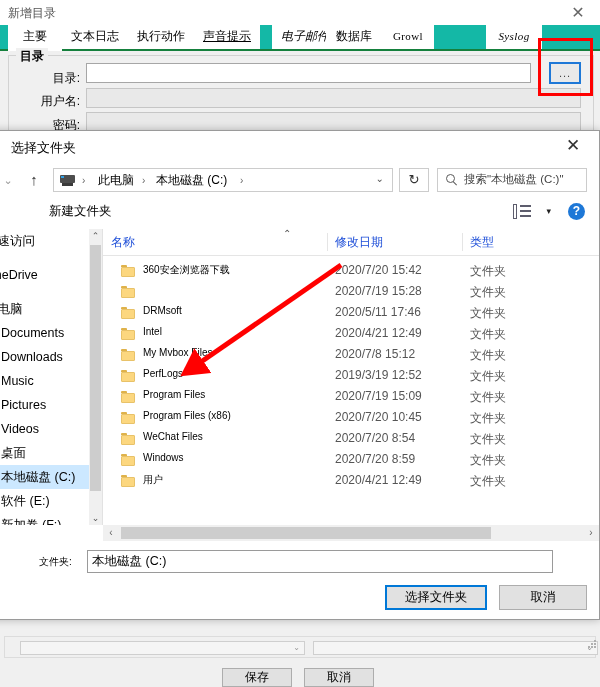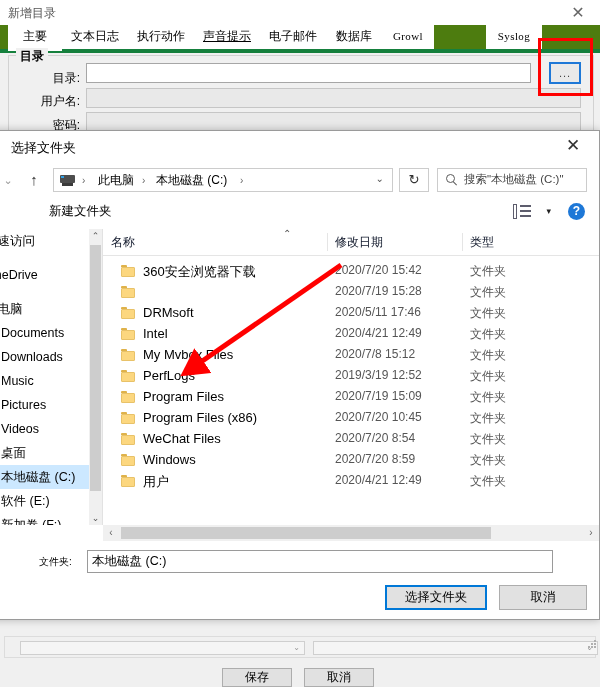--- a/index.html
+++ b/index.html
@@ -13,22 +13,22 @@
 
   
   #bg-window{position:absolute;left:0;top:0;width:600px;height:687px;background:#f0f0f0;}
 
   .bg-titlebar{position:absolute;left:0;top:0;width:600px;height:25px;background:#ffffff;}
   .bg-title-text{position:absolute;left:8px;top:5px;font-size:12px;color:#555;}
   .bg-close{position:absolute;right:12px;top:3px;width:20px;height:20px;line-height:20px;
     text-align:center;font-size:16px;color:#666;cursor:default;}
 
   
-  .tabstrip{position:absolute;left:0;top:25px;width:600px;height:24px;background:#4d7c0f;
-    border-bottom:4px solid #15803d;}
+  .tabstrip{position:absolute;left:0;top:25px;width:600px;height:24px;background:#14b8a6;
+    border-bottom:2px solid #15803d;}
   .tab{position:absolute;top:0;height:24px;line-height:23px;text-align:center;
     font-size:12px;color:#000;background:#ffffff;cursor:default;white-space:nowrap;}
   .tab.sel{background:#ffffff;border-bottom:2px solid #ffffff;font-weight:normal;}
   .tab.mono{font-family:"Liberation Serif","DejaVu Serif",serif;font-size:11px;letter-spacing:.4px;}
 
   
   .groupbox{position:absolute;left:8px;top:55px;width:584px;height:105px;
     border:1px solid #d2d2d2;background:#f0f0f0;}
   .group-legend{position:absolute;left:16px;top:48px;background:#f0f0f0;padding:0 4px;
     font-size:12px;font-weight:bold;color:#000;}
@@ -109,30 +109,30 @@
   .side-scroll{position:absolute;left:130px;top:98px;width:13px;height:296px;background:#f0f0f0;}
   .side-scroll .arr{position:absolute;left:0;width:13px;height:14px;text-align:center;
     line-height:14px;font-size:9px;color:#555;cursor:default;}
   .side-scroll .thumb{position:absolute;left:1px;width:11px;background:#cdcdcd;cursor:default;}
 
   .vsplit{position:absolute;left:143px;top:98px;width:1px;height:296px;background:#e2e2e2;}
 
   .fd-list{position:absolute;left:144px;top:98px;right:0;height:296px;background:#fff;overflow:hidden;}
   .col-head{position:absolute;left:0;top:0;width:100%;height:26px;background:#fff;
     border-bottom:1px solid #e5e5e5;}
-  .col-head .ch{position:absolute;top:5px;font-size:12px;color:#0f172a;}
+  .col-head .ch{position:absolute;top:5px;font-size:12px;color:#1d4ed8;}
   .col-head .sep{position:absolute;top:4px;width:1px;height:18px;background:#e5e5e5;}
   .col-head .sortcaret{position:absolute;left:180px;top:-1px;font-size:10px;color:#555;}
 
   .frow-item{position:absolute;left:0;width:100%;height:21px;}
   .ficon{position:absolute;left:18px;top:4px;width:14px;height:12px;}
   .ficon .tab{position:absolute;left:0;top:0;width:6px;height:2px;background:#dfb24a;border-radius:1px 1px 0 0;}
   .ficon .body{position:absolute;left:0;top:1.5px;width:14px;height:10.5px;background:#fcd77f;
     border:1px solid #e8c269;box-sizing:border-box;border-radius:1px;}
-  .fname{position:absolute;left:40px;top:2px;font-size:13px;color:#000;white-space:nowrap;}
+  .fname{position:absolute;left:40px;top:2px;font-size:10px;color:#000;white-space:nowrap;}
   .fdate{position:absolute;left:232px;top:2px;font-size:12px;color:#555;white-space:nowrap;}
   .ftype{position:absolute;left:367px;top:2px;font-size:12px;color:#555;white-space:nowrap;}
 
   
   .hscroll{position:absolute;left:144px;top:394px;right:0;height:16px;background:#f0f0f0;}
   .hscroll .arr{position:absolute;top:0;width:16px;height:16px;text-align:center;line-height:16px;
     font-size:10px;color:#666;cursor:default;}
   .hscroll .thumb{position:absolute;top:2px;height:12px;background:#cdcdcd;cursor:default;}
 
   
@@ -159,25 +159,25 @@
   <div class="bg-titlebar">
     <div class="bg-title-text">新增目录</div>
     <div class="bg-close">✕</div>
   </div>
 
   <div class="tabstrip" id="tabstrip">
       <div class="tab sel" style="left: 8px; width: 54px;">主要</div>
       <div class="tab" style="left: 62px; width: 66px;">文本日志</div>
       <div class="tab" style="left: 128px; width: 66px;">执行动作</div>
       <div class="tab" style="left: 194px; width: 66px; text-decoration: underline;">声音提示</div>
-      <div class="tab" style="left: 260px; width: 66px;">电子邮件</div>
+      <div class="tab" style="left: 272px; width: 66px; font-style: italic;">电子邮件</div>
       <div class="tab" style="left: 326px; width: 56px;">数据库</div>
       <div class="tab mono" style="left: 382px; width: 52px;">Growl</div>
       <div class="tab mono" style="left: 434px; width: 52px; margin-top: 40px;">Print</div>
-      <div class="tab mono" style="left: 486px; width: 56px;">Syslog</div>
+      <div class="tab mono" style="left: 486px; width: 56px; font-style: italic;">Syslog</div>
     </div>
 
   <div class="groupbox"></div>
   <div class="group-legend">目录</div>
 
   <div class="flabel" style="left:16px;top:68px;width:64px;">目录:</div>
   <div class="finput" style="left:86px;top:63px;width:445px;"></div>
 
   <div class="flabel" style="left:16px;top:91px;width:64px;">用户名:</div>
   <div class="finput disabled" style="left:86px;top:88px;width:495px;"></div>

